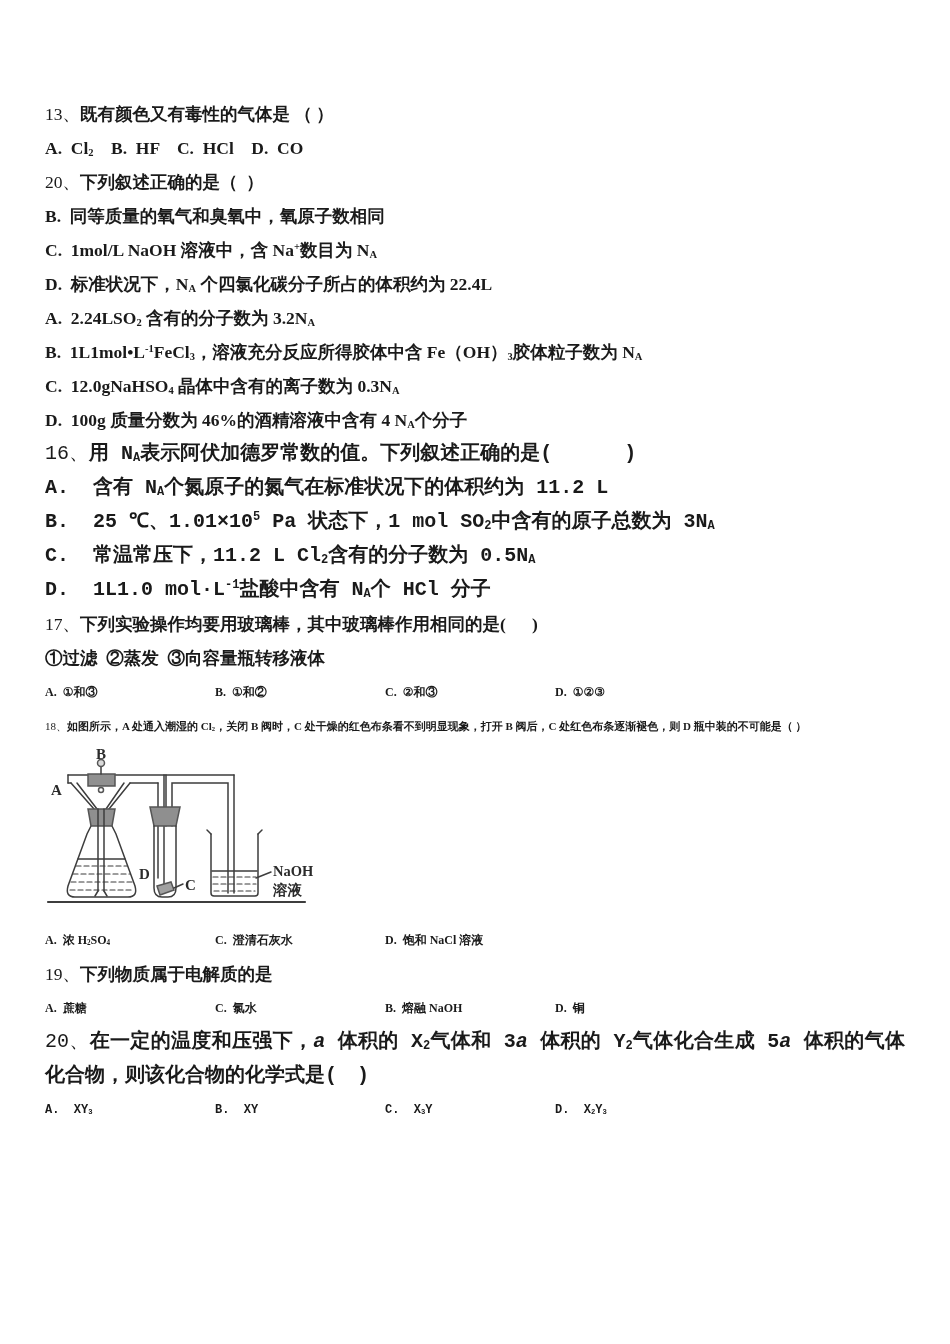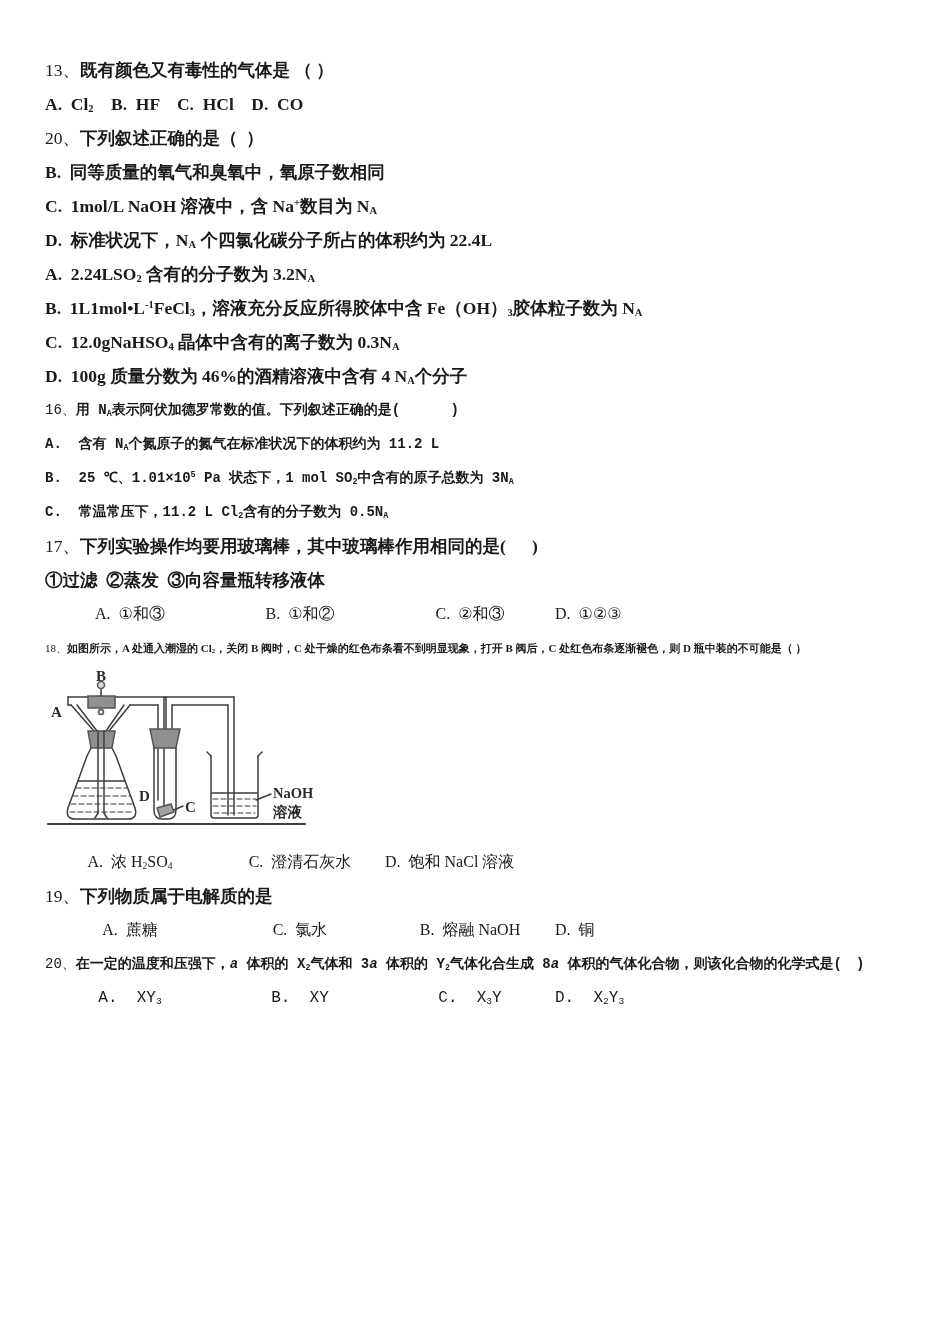--- a/index.html
+++ b/index.html
@@ -1,36 +1,36 @@
 <!DOCTYPE html>
 <html><head>
 <meta charset="utf-8">
 <style>
   html,body{margin:0;padding:0;}
   body{
     width:950px;height:1344px;overflow:hidden;
     background:#ffffff;color:#1a1a1a;
     font-family:"Liberation Serif","DejaVu Serif",serif;
   }
-  .sheet{padding:53px 45px 0 45px;box-sizing:border-box;}
+  .sheet{padding:97px 45px 0 45px;box-sizing:border-box;}
   .line{
     font-size:17.5px;font-weight:700;line-height:34px;
     white-space:pre-wrap;
   }
   .para{
     font-size:11px;font-weight:700;line-height:34px;
     text-align:justify;
   }
-  .tw{font-family:"Liberation Mono","DejaVu Sans Mono",monospace;font-size:14px;}
+  .tw{font-family:"Liberation Mono","DejaVu Sans Mono",monospace;font-size:20px;}
   .seg-n{font-weight:400;}
   .seg-i{font-style:italic;}
   sub,sup{font-size:60%;line-height:0;}
   sub{vertical-align:-0.18em;}
   sup{vertical-align:0.55em;}
-  .opt-row{display:flex;font-size:16px;font-weight:400;line-height:34px;text-align:center;}
+  .opt-row{display:flex;font-size:12px;font-weight:700;line-height:34px;}
   .opt-row .opt{width:170px;white-space:pre;}
   .opt-row .opt:last-child{width:auto;}
   .diagram{display:block;margin:4px 0 14px -2px;}
   .diagram text{font-family:"Liberation Serif","DejaVu Serif",serif;font-weight:700;fill:#2b2b2b;}
 </style>
 </head>
 <body>
 
 <div class="sheet">
 
@@ -44,20 +44,21 @@
 
   <div class="line"><span>A.  2.24LSO</span><sub>2</sub><span> 含有的分子数为 3.2N</span><sub>A</sub></div>
   <div class="line"><span>B.  1L1mol•L</span><sup>-1</sup><span>FeCl</span><sub>3</sub><span>，溶液充分反应所得胶体中含 Fe（OH）</span><sub>3</sub><span>胶体粒子数为 N</span><sub>A</sub></div>
   <div class="line"><span>C.  12.0gNaHSO</span><sub>4</sub><span> 晶体中含有的离子数为 0.3N</span><sub>A</sub></div>
   <div class="line"><span>D.  100g 质量分数为 46%的酒精溶液中含有 4 N</span><sub>A</sub><span>个分子</span></div>
 
   <div class="line tw"><span class="seg-n">16、</span><span>用 N</span><sub>A</sub><span>表示阿伏加德罗常数的值。下列叙述正确的是(      )</span></div>
   <div class="line tw"><span>A.  含有 N</span><sub>A</sub><span>个氮原子的氮气在标准状况下的体积约为 11.2 L</span></div>
   <div class="line tw"><span>B.  25 ℃、1.01×10</span><sup>5</sup><span> Pa 状态下，1 mol SO</span><sub>2</sub><span>中含有的原子总数为 3N</span><sub>A</sub></div>
   <div class="line tw"><span>C.  常温常压下，11.2 L Cl</span><sub>2</sub><span>含有的分子数为 0.5N</span><sub>A</sub></div>
+  <div class="line tw"><span>D.  1L1.0 mol·L</span><sup>-1</sup><span>盐酸中含有 N</span><sub>A</sub><span>个 HCl 分子</span></div>
 
   <div class="line"><span class="seg-n">17、</span><span>下列实验操作均要用玻璃棒，其中玻璃棒作用相同的是(      )</span></div>
   <div class="line">①过滤  ②蒸发  ③向容量瓶转移液体</div>
   <div class="opt-row">
     <span class="opt">A.  ①和③</span>
     <span class="opt">B.  ①和②</span>
     <span class="opt">C.  ②和③</span>
     <span class="opt">D.  ①②③</span>
   </div>
 
@@ -134,21 +135,21 @@
   </div>
 
   <div class="line"><span class="seg-n">19、</span><span>下列物质属于电解质的是</span></div>
   <div class="opt-row">
     <span class="opt">A.  蔗糖</span>
     <span class="opt">C.  氯水</span>
     <span class="opt">B.  熔融 NaOH</span>
     <span class="opt">D.  铜</span>
   </div>
 
-  <div class="para tw"><span class="seg-n">20、</span><span>在一定的温度和压强下，</span><span class="seg-i">a</span><span> 体积的 X</span><sub>2</sub><span>气体和 3</span><span class="seg-i">a</span><span> 体积的 Y</span><sub>2</sub><span>气体化合生成 8</span><span class="seg-i">a</span><span> 体积的气体化合物，则该化合物的化学式是(　)</span></div>
+  <div class="para tw"><span class="seg-n">20、</span><span>在一定的温度和压强下，</span><span class="seg-i">a</span><span> 体积的 X</span><sub>2</sub><span>气体和 3</span><span class="seg-i">a</span><span> 体积的 Y</span><sub>2</sub><span>气体化合生成 5</span><span class="seg-i">a</span><span> 体积的气体化合物，则该化合物的化学式是(　)</span></div>
   <div class="opt-row tw">
     <span class="opt"><span>A.  XY</span><sub>3</sub></span>
     <span class="opt">B.  XY</span>
     <span class="opt"><span>C.  X</span><sub>3</sub><span>Y</span></span>
     <span class="opt"><span>D.  X</span><sub>2</sub><span>Y</span><sub>3</sub></span>
   </div>
 
 </div>
 
 </body></html>

